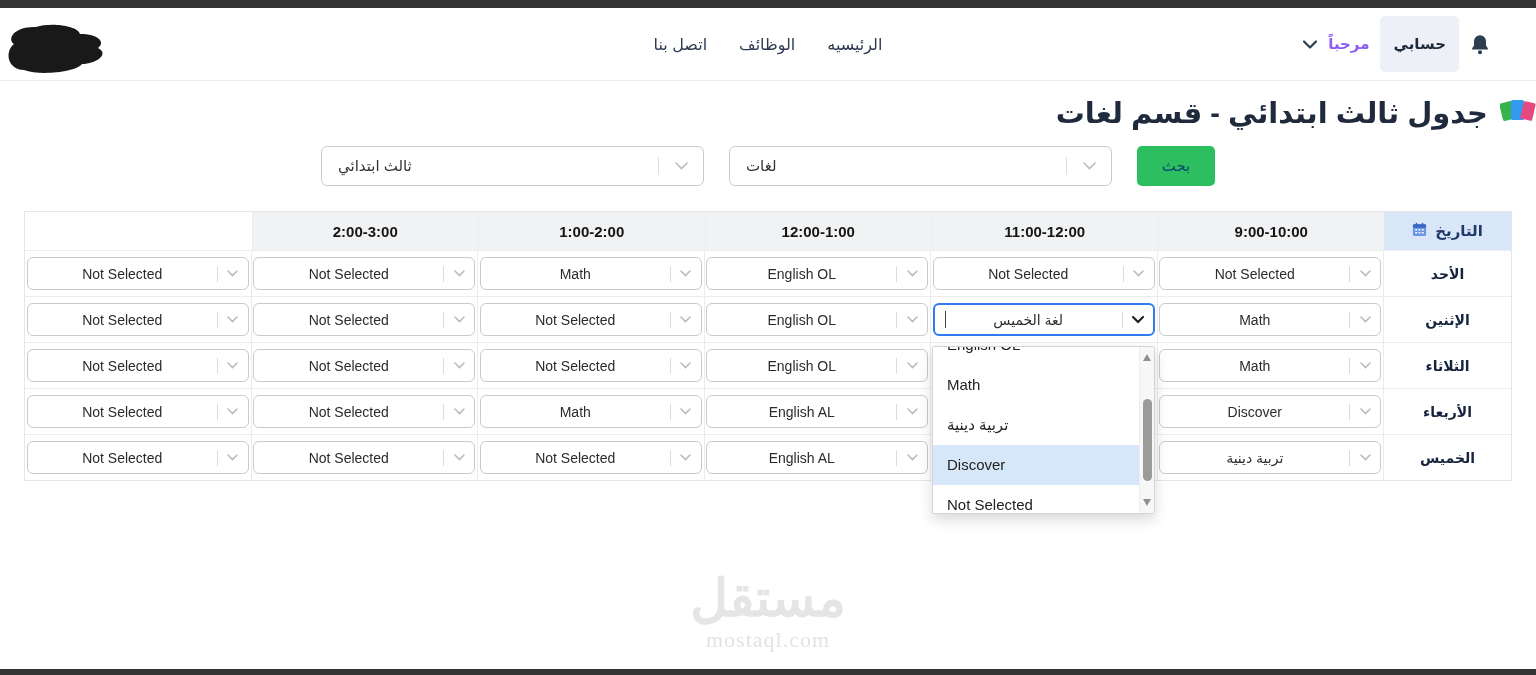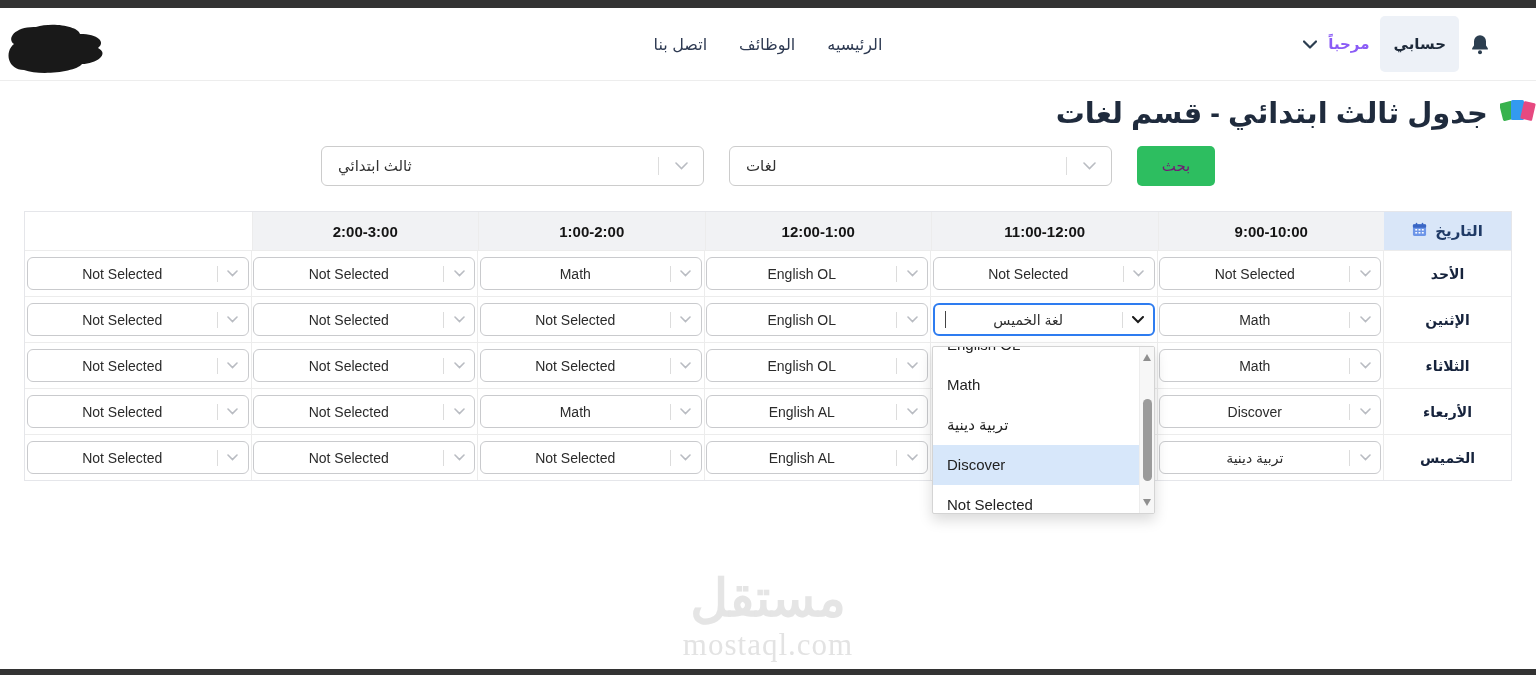--- a/index.html
+++ b/index.html
@@ -40,21 +40,21 @@
   .filters { margin-top: 15px; display: flex; justify-content: center; align-items: center; gap: 25px; direction: rtl; }
   .fsel {
     width: 383px; height: 40px; border: 1px solid #cccccc; border-radius: 6px;
     background: #fff; display: flex; align-items: center; direction: ltr; cursor: pointer;
   }
   .fsel-text { flex: 1; text-align: left; padding-left: 16px; font-size: 15px; color: #333; }
   .fsel-div { width: 1px; height: 18px; background: #dddddd; }
   .fsel-chev { width: 44px; display: flex; align-items: center; justify-content: center; }
   .search-btn {
     width: 78px; height: 40px; border: none; border-radius: 5px;
-    background: #2dbe60; color: #701a75; font-size: 15px; cursor: pointer;
+    background: #2dbe60; color: #0c4a6e; font-size: 15px; cursor: pointer;
     font-family: inherit;
   }
 
   
   .schedule { margin: 25px 24px 0; border: 1px solid #e5e6ea; direction: rtl; background: #fff; }
   .srow { display: grid; grid-template-columns: 127px repeat(6, 1fr); }
   .srow.body { border-top: 1px solid #ececec; height: 46px; }
   .srow.header { height: 38px; }
   .cell { display: flex; align-items: center; justify-content: center; }
   .cell:not(:first-child) { border-inline-start: 1px solid #ececec; }
@@ -86,21 +86,21 @@
     background: #f7f7f7; border-left: 1px solid #ededed; cursor: pointer;
   }
   .dd-arrow { position: absolute; left: 3px; width: 0; height: 0; }
   .dd-arrow.up { top: 7px; border-left: 4.5px solid transparent; border-right: 4.5px solid transparent; border-bottom: 7px solid #8f8f8f; }
   .dd-arrow.down { bottom: 7px; border-left: 4.5px solid transparent; border-right: 4.5px solid transparent; border-top: 7px solid #8f8f8f; }
   .dd-thumb { position: absolute; top: 52px; left: 2.5px; width: 9px; height: 82px; background: #9b9b9b; border-radius: 5px; cursor: pointer; }
 
   
   .watermark { position: absolute; top: 570px; left: 0; width: 100%; text-align: center; pointer-events: none; font-family: Liberation Serif, serif; }
   .wm-logo { font-size: 52px; font-weight: bold; color: #e5e5e5; line-height: 1.1; }
-  .wm-site { font-size: 31px; color: #e3e3e3; letter-spacing: 1px; direction: ltr; }
+  .wm-site { font-size: 22px; color: #e3e3e3; letter-spacing: 1px; direction: ltr; }
 </style>
 </head>
 <body>
 
 <div class="topbar"></div>
 
 <header class="navbar">
   <div class="logo">
     <svg width="132" height="60" viewBox="0 0 132 60">
       <path d="M14 24 C6 18 16 6 36 7 C52 2 78 6 80 14 C98 14 106 22 98 28 C110 34 96 44 82 44 C76 52 40 56 24 50 C8 50 4 32 14 24 Z" fill="#191919"></path>

